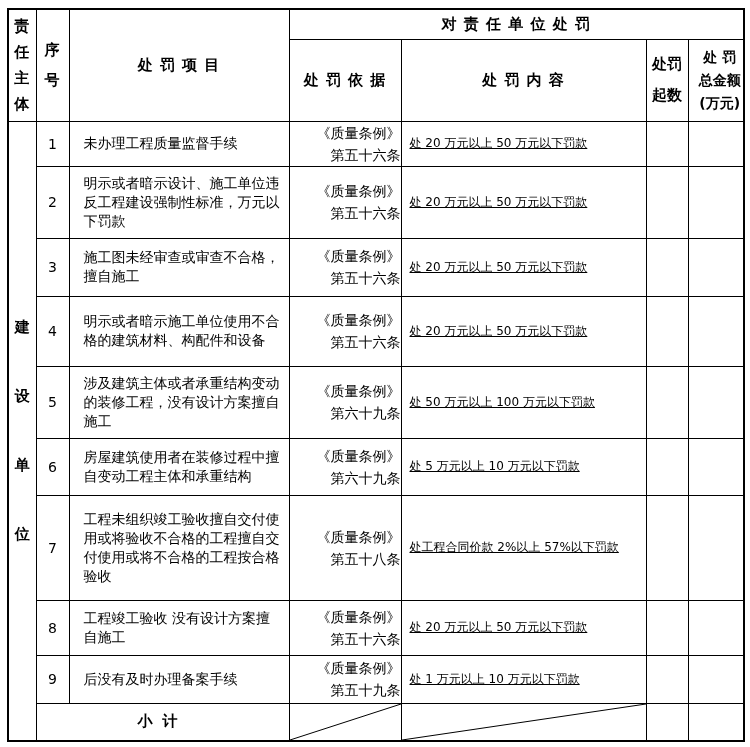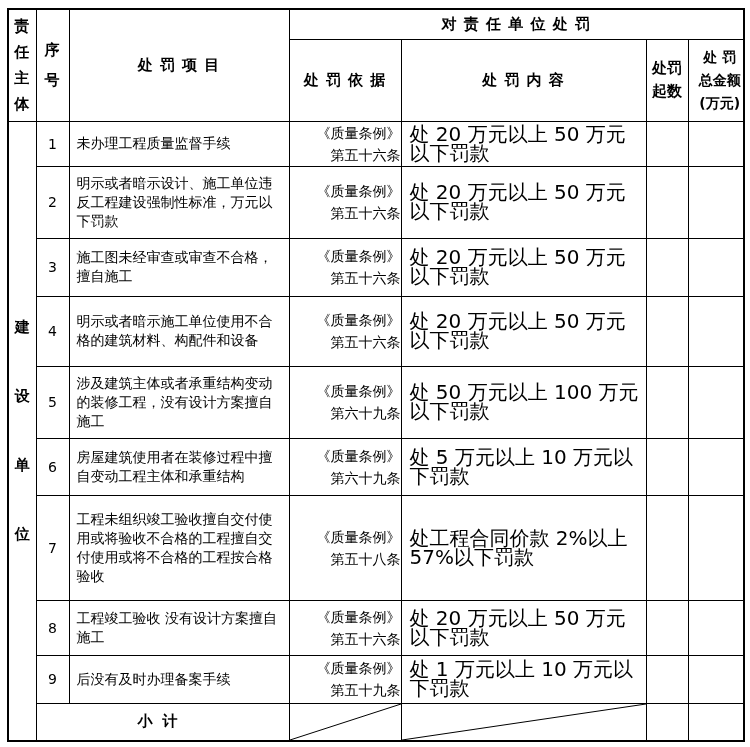--- a/index.html
+++ b/index.html
@@ -52,52 +52,53 @@
 
   .hdr {
     font-weight: bold;
     text-align: center;
     font-size: 15px;
     letter-spacing: 1px;
   }
   .pre { white-space: pre-line; }
   .vhead4 { line-height: 26px; }     
   .vhead2 { line-height: 30px; }     
-  .count-head { line-height: 23px; letter-spacing: 0; }
+  .count-head { line-height: 31px; letter-spacing: 0; }
   .total-head { font-size: 14px; line-height: 23px; letter-spacing: 0; padding-left: 8px; }
   .subject {
     font-weight: bold;
     font-size: 15px;
     text-align: center;
     line-height: 69px;
     white-space: pre-line;
   }
   .num {
     text-align: center;
     font-size: 14px;
   }
   .item {
     font-size: 14px;
     line-height: 19px;
-    padding: 2px 5px 2px 7px;
+    padding: 2px 5px 2px 14px;
     text-align: left;
     word-break: break-all;
   }
   .basis {
     text-align: right;
     font-size: 14px;
     line-height: 22px;
     white-space: pre-line;
   }
   .content {
-    font-size: 20px;
+    font-size: 12px;
     line-height: 19px;
     padding: 2px 4px 2px 8px;
     text-align: left;
     word-break: break-all;
+    text-decoration: underline;
   }
   .subtotal {
     font-weight: bold;
     font-size: 15px;
     text-align: center;
     letter-spacing: 10px;
   }
   td.diag { padding: 0; }
   td.diag svg { display: block; width: 100%; height: 36px; }
 </style>

